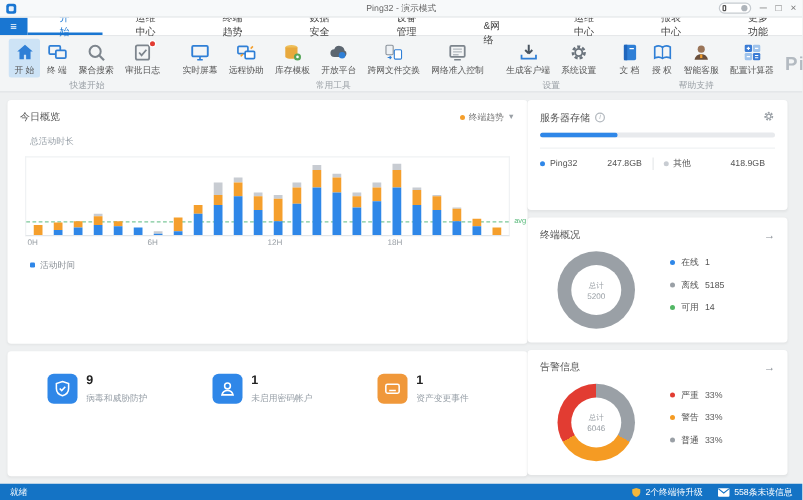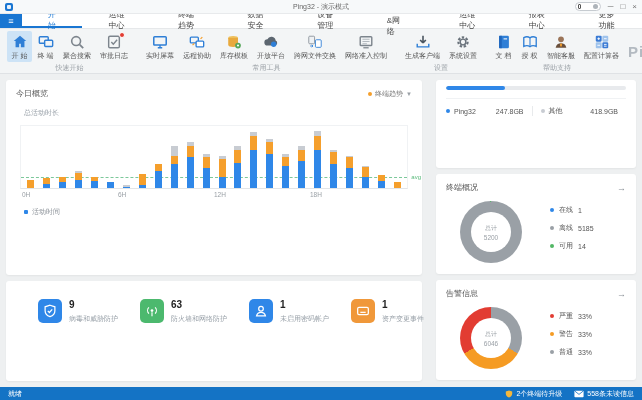--- a/index.html
+++ b/index.html
@@ -32,21 +32,21 @@
   .ritem.selected { background:#cde3f6; }
   .ricon { width:17px; height:17px; display:flex; align-items:center; justify-content:center; position:relative; }
   .ricon svg { width:16px; height:16px; }
   .rlabel { font-size:7px; color:#555; white-space:nowrap; }
   .rbadge { position:absolute; top:-1px; right:-2px; width:6px; height:6px; background:#e23c32; border-radius:50%; border:1px solid #fff; }
   .rglabel { text-align:center; font-size:7px; color:#9aa0a6; padding:1px 0 2px 0; }
   .rsep { width:1px; background:#e0e3e6; margin:4px 0; }
   .rlogo { margin-left:auto; align-self:center; font-size:15px; color:#b3bac1; letter-spacing:1px; padding-right:14px; font-weight:bold; }
 
   
-  .content { padding:6px; display:flex; gap:14px; height:313px; }
+  .content { padding:6px; display:flex; gap:0; height:313px; }
   .colL { width:416px; display:flex; flex-direction:column; gap:6px; }
   .colR { width:208px; display:flex; flex-direction:column; gap:6px; }
   .card { background:#fff; border-radius:3px; box-shadow:0 1px 2px rgba(0,0,0,.05); }
   .card-h { display:flex; align-items:center; padding:8px 10px 0 10px; font-size:8px; color:#555; }
   .card-h .sp { margin-left:auto; display:flex; align-items:center; gap:5px; }
   .arrow { color:#8a9097; font-size:9px; }
   .infoi { width:8px; height:8px; border:1px solid #b3b9bf; border-radius:50%; color:#b3b9bf; font-size:6px; display:inline-flex; align-items:center; justify-content:center; margin-left:4px; font-style:italic; }
 
   
   .card.today { height:195px; }
@@ -546,33 +546,20 @@
                 <path d="M9 2.5l5.5 1.8v4.4c0 3.2-2.3 5.6-5.5 6.6-3.2-1-5.5-3.4-5.5-6.6V4.3z" fill="none" stroke="#fff" stroke-width="1.4"></path>
                 <path d="M6.5 8.8l1.8 1.9 3.2-3.5" stroke="#fff" fill="none" stroke-width="1.4"></path>
               </svg>
             </div>
             <div>
               <div class="snum">9</div>
               <div class="slab">病毒和威胁防护</div>
             </div>
           </div>
           <div class="scard">
-            <div class="sic" style="background: rgb(76, 185, 110);">
-              <svg viewBox="0 0 18 18">
-                <circle cx="9" cy="8.5" r="1.5" fill="#fff"></circle>
-                <path d="M5.5 12a5 5 0 010-7M12.5 5a5 5 0 010 7" stroke="#fff" fill="none" stroke-width="1.3"></path>
-                <path d="M9 10.5V15" stroke="#fff" stroke-width="1.3"></path>
-              </svg>
-            </div>
-            <div>
-              <div class="snum">63</div>
-              <div class="slab">防火墙和网络防护</div>
-            </div>
-          </div>
-          <div class="scard">
             <div class="sic" style="background: rgb(47, 135, 232);">
               <svg viewBox="0 0 18 18">
                 <circle cx="9" cy="6.5" r="2.6" fill="none" stroke="#fff" stroke-width="1.4"></circle>
                 <path d="M4 14.5c.6-2.6 2.6-4 5-4s4.4 1.4 5 4z" fill="none" stroke="#fff" stroke-width="1.4"></path>
               </svg>
             </div>
             <div>
               <div class="snum">1</div>
               <div class="slab">未启用密码帐户</div>
             </div>
@@ -589,20 +576,30 @@
               <div class="slab">资产变更事件</div>
             </div>
           </div>
         </div>
     </div>
   </div>
 
   <div class="colR">
 
     <div class="card storage">
+      <div class="card-h">
+        <span>服务器存储</span>
+        <span class="infoi">i</span>
+        <span class="sp">
+            <span id="stgear"><svg width="10" height="10" viewBox="0 0 18 18">
+                <circle cx="9" cy="9" r="5.2" fill="none" stroke="#9aa0a6" stroke-width="2.4" stroke-dasharray="2.7 1.8"></circle>
+                <circle cx="9" cy="9" r="3" fill="none" stroke="#9aa0a6" stroke-width="1.6"></circle>
+              </svg></span>
+          </span>
+      </div>
       <div class="st-body">
         <div class="pbar">
             <div class="pfill" id="pfill" style="width: 33%;"></div>
           </div>
         <div class="st-div"></div>
         <div class="st-legend">
           <div class="st-li">
             <span class="dot rnd" style="background: rgb(47, 135, 232);"></span>
             <span>Ping32</span>
             <span class="v">247.8GB</span>

